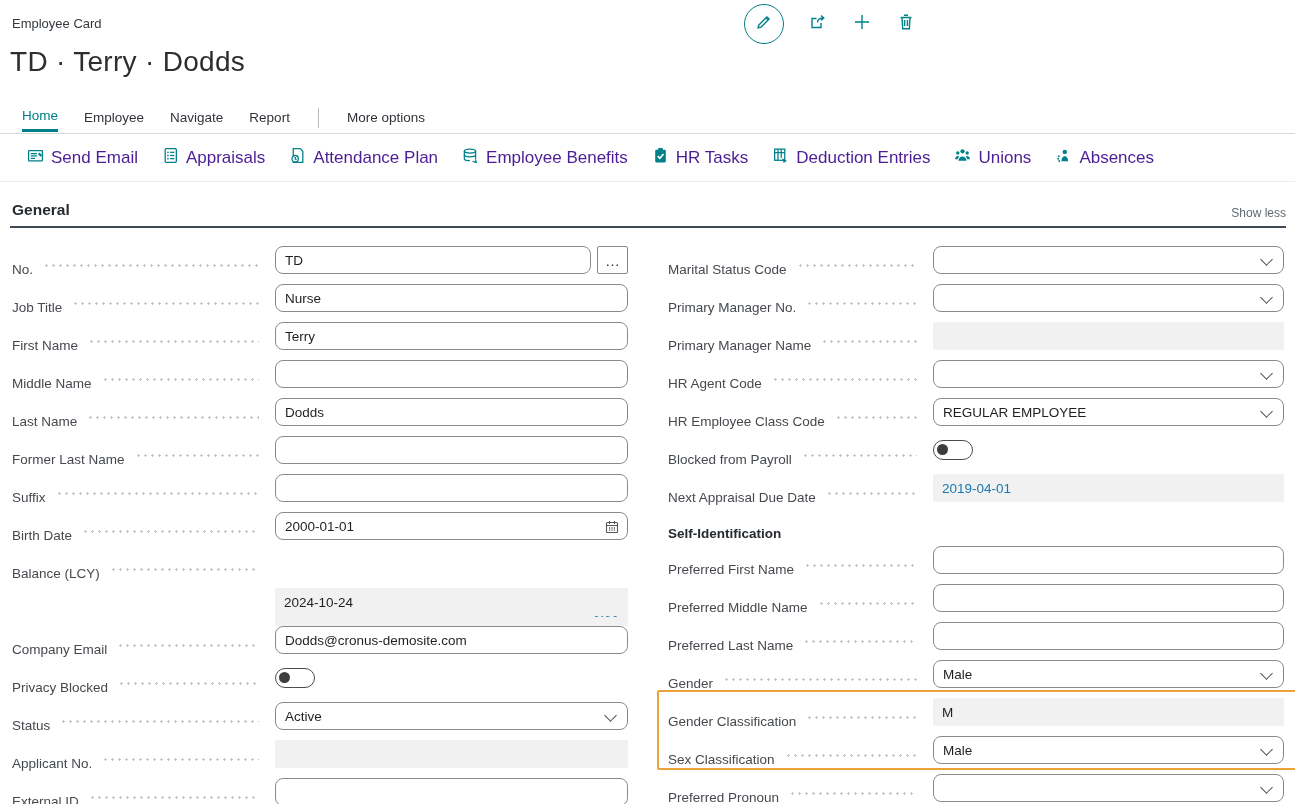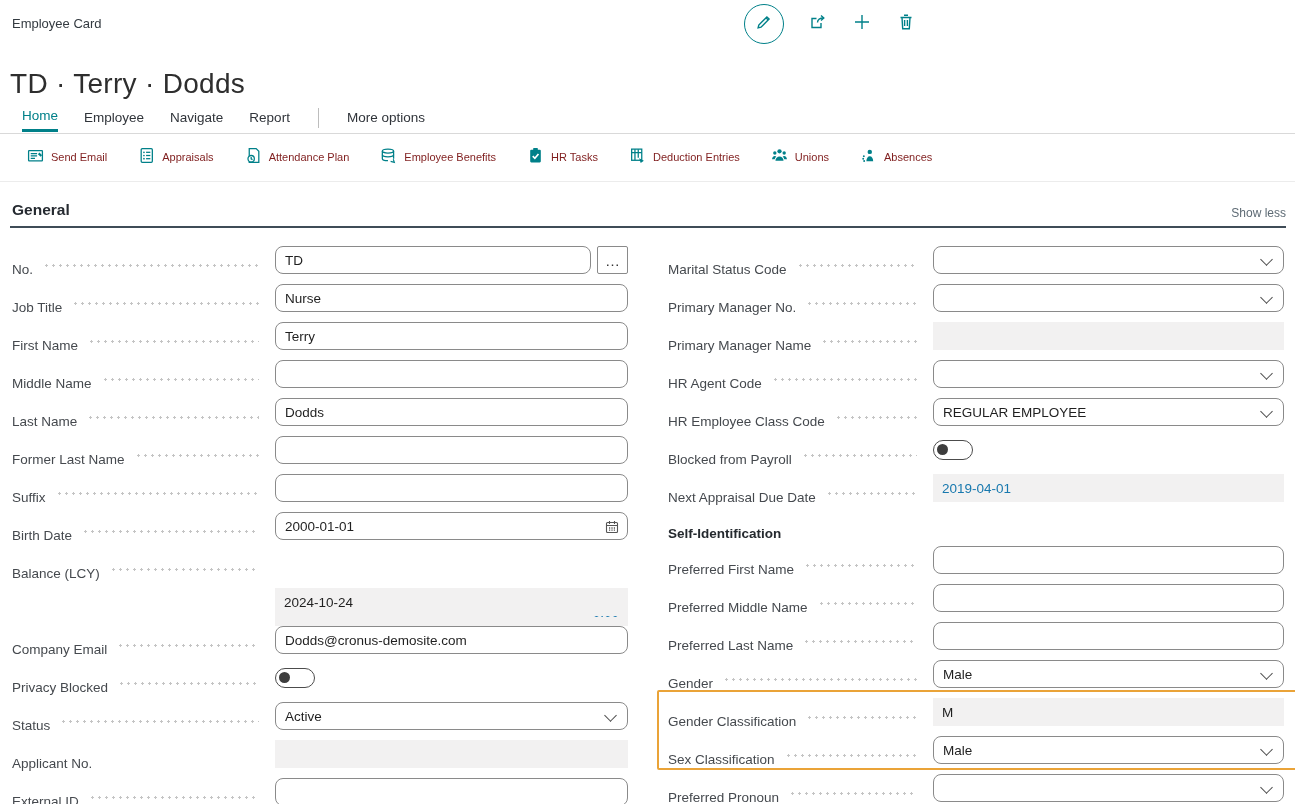--- a/index.html
+++ b/index.html
@@ -1,33 +1,33 @@
 <!DOCTYPE html>
 <html><head>
 <meta charset="utf-8">
 <style>
   html,body{margin:0;padding:0;background:#fff;}
   #canvas{position:relative;width:1295px;height:804px;background:#fff;overflow:hidden;
           font-family:"Liberation Sans",sans-serif;color:#2b2b2b;}
   .abs{position:absolute;}
   
   .app-label{left:12px;top:16px;font-size:13px;color:#333a40;}
-  .page-title{left:10px;top:46px;font-size:28px;font-weight:300;color:#2e2e2e;letter-spacing:.3px;margin-top:22px;}
+  .page-title{left:10px;top:46px;font-size:28px;font-weight:300;color:#2e2e2e;letter-spacing:.3px;}
   .toolbar{left:744px;top:4px;display:flex;align-items:center;gap:24px;height:40px;color:var(--accent);}
   .edit-circle{width:38px;height:38px;border:1.5px solid var(--accent);border-radius:50%;
                display:flex;align-items:center;justify-content:center;}
   .tbtn{display:flex;align-items:center;justify-content:center;cursor:pointer;}
   
   .tabs{left:22px;top:108px;display:flex;align-items:center;gap:26px;font-size:13.5px;}
   .tab{color:#30343a;padding-bottom:6px;cursor:pointer;}
   .tab.active{color:var(--accent);border-bottom:3px solid var(--accent);}
   .tabdiv{width:1px;height:20px;background:#bdbdbd;margin:0 2px 4px 2px;}
   .rule1{left:0;top:133px;width:1295px;height:1px;background:#d9d9d9;}
   
-  .actions{left:27px;top:147px;display:flex;align-items:center;gap:31px;font-size:11px;color:#7f1d1d;}
+  .actions{left:27px;top:147px;display:flex;align-items:center;gap:24px;font-size:17px;color:#4c1d95;}
   .action{display:flex;align-items:center;gap:7px;cursor:pointer;}
   .action svg{flex:0 0 auto;}
   .rule2{left:0;top:181px;width:1295px;height:1px;background:#ececec;}
   
   .section-title{left:12px;top:201px;font-size:15.5px;font-weight:bold;color:#252a30;}
   .show-less{right:9px;top:206px;font-size:12px;color:#5d6a74;cursor:pointer;}
   .rule3{left:10px;top:226px;width:1276px;height:2px;background:#3f4c57;}
   
   .row{position:absolute;height:28px;}
   .lblwrap{position:absolute;left:0;top:16px;height:28px;display:flex;align-items:flex-start;}
@@ -344,21 +344,21 @@
           <div class="leader"></div>
         </div>
         <div class="fieldwrap" style="left: 263px; width: 353px;">
           <div class="box">
             <span class="val">Active</span>
             <span class="chev"></span>
           </div>
         </div>
       </div>
       <div class="row" style="left: 12px; top: 740px; width: 616px;">
-        <div class="lblwrap" style="width: 255px; flex-direction: column;">
+        <div class="lblwrap" style="width: 255px;">
           <span class="flabel">Applicant No.</span>
           <div class="leader"></div>
         </div>
         <div class="fieldwrap" style="left: 263px; width: 353px;">
           <div class="box disabled">
             <span class="val"></span>
           </div>
         </div>
       </div>
       <div class="row" style="left: 12px; top: 778px; width: 616px;">

